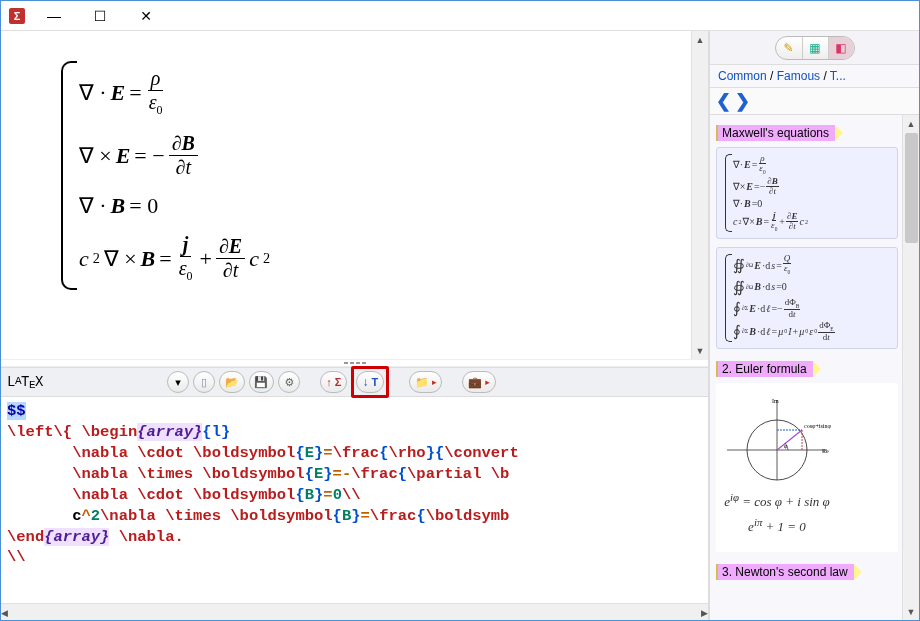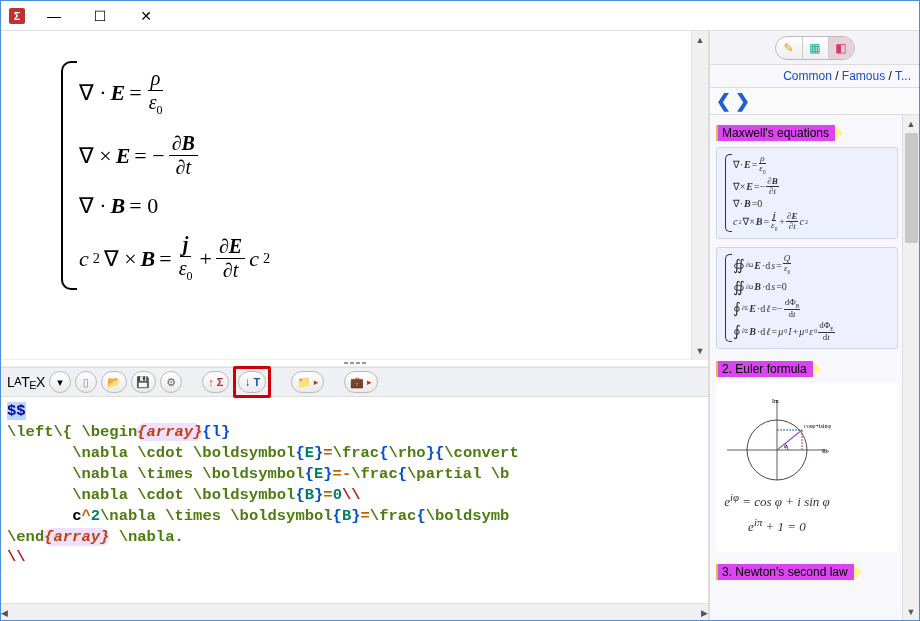--- a/index.html
+++ b/index.html
@@ -30,68 +30,68 @@
   .sup { font-size: 0.65em; vertical-align: super; }
   .vscroll-eq { width: 17px; background: #f0f0f0; border-left: 1px solid #e0e0e0; display:flex; flex-direction:column; }
   .sb-btn { height:17px; background:#f0f0f0; display:flex; align-items:center; justify-content:center; font-size:9px; color:#555; cursor:pointer; }
   .sb-track { flex:1; }
 
   .hint-row { height: 26px; display:flex; align-items:center; justify-content:center; color:#d00000; font-size: 15px; background:#fff; }
   .drag-dots { height: 8px; background:#fff; border-top:1px solid #eee; border-bottom:1px solid #eee; display:flex; justify-content:center; align-items:center; gap:2px; cursor:row-resize; }
   .drag-dots span { width:4px; height:2px; background:#999; }
 
   .toolbar { height: 30px; background: #eef0f4; border-top:1px solid #ddd; border-bottom:1px solid #ddd; display:flex; align-items:center; padding: 0 6px; gap:4px; position:relative; }
-  .latex-label { font-family: Liberation Sans, sans-serif; font-size: 14px; letter-spacing: -0.5px; }
+  .latex-label { font-family: Liberation Mono, monospace; font-size: 14px; margin-right: 120px; letter-spacing: -0.5px; }
   .latex-label .sup1 { vertical-align: 2px; font-size:11px; }
   .latex-label .sub1 { vertical-align: -2px; font-size:11px; }
   .tbbtn { height: 22px; min-width: 24px; padding: 0 5px; border: 1px solid #bbb; border-radius: 11px; background: linear-gradient(#fff,#eaeaea); display:flex; align-items:center; justify-content:center; cursor:pointer; font-size: 11px; gap:3px; }
   .tbbtn.small { min-width: 22px; }
   .tbgroup { display:flex; gap:4px; }
   .tbgap { width: 12px; }
   .highlight-box { border: 3px solid #d00000; padding: 2px; border-radius: 2px; }
   .ico-sigma { color:#b03030; font-weight:bold; }
   .ico-T { color:#2050c0; font-weight:bold; }
   .ico-folder { color:#d8a020; }
   .ico-disk { color:#3060c0; }
   .ico-gear { color:#666; }
   .ico-case { color:#c08030; }
   .arrow-red { color:#c03020; font-size:9px; }
   .arrow-blue-dn { color:#2050c0; font-weight: bold; font-size: 12px; }
 
   .code-area { flex: 0 0 206px; display:flex; background:#fff; overflow:hidden; }
   .code-content { flex:1; padding: 4px 6px; font-family: Consolas, "Courier New", monospace; font-size: 15.5px; font-weight: bold; line-height: 1.35; overflow:hidden; white-space: pre; }
   .c-dollar { background:#b8d8ff; color:#00a; }
-  .c-cmd { color:#4d7c0f; }
+  .c-cmd { color:#b91c1c; }
   .c-bracket { color:#0050d0; }
-  .c-env { color:#c2410c; font-style: italic; background:#f0e0ff;border-radius:8px; }
+  .c-env { color:#4c1d95; font-style: italic; background:#f0e0ff; }
   .c-envarg { color:#0050d0; }
   .c-id { color:#008060; }
   .c-eq { color:#c06000; }
   .c-num { color:#008060; }
   .c-sep { color:#b02020; }
   .c-text { color:#000; }
   .hscroll { height:17px; background:#f0f0f0; border-top:1px solid #e0e0e0; display:flex; }
 
   
   .sb-icons { height: 34px; display:flex; align-items:center; justify-content:center; gap:0; border-bottom:1px solid #ddd; background:#f4f4f8; }
   .pill { display:flex; border:1px solid #bbb; border-radius: 12px; overflow:hidden; background: linear-gradient(#fff,#eee); }
   .pill-btn { width:26px; height:22px; display:flex; align-items:center; justify-content:center; cursor:pointer; }
   .pill-btn + .pill-btn { border-left:1px solid #ccc; }
   .pill-btn.active { background:#e8d0d8; }
-  .breadcrumb { padding: 4px 8px; font-size:12px; text-align:right; }
+  .breadcrumb { padding: 4px 8px; font-size:12px; text-align:left; }
   .breadcrumb a { color:#1050c0; text-decoration:none; }
   .nav-title { height: 28px; display:flex; align-items:center; padding: 0 4px; border-top:1px solid #ddd; border-bottom:1px solid #ddd; background:#fafafa; }
   .nav-arrow { color:#2060d0; font-size:18px; font-weight:bold; cursor:pointer; padding:0 2px; }
   .nav-text { flex:1; font-size: 15px; padding: 0 4px; overflow:hidden; text-overflow:ellipsis; white-space:nowrap; }
   .sb-scroll { flex:1; overflow:hidden; display:flex; }
   .sb-list { flex:1; padding: 6px 0 6px 6px; overflow:hidden; }
   .sb-vscroll { width:17px; background:#f0f0f0; border-left:1px solid #e0e0e0; display:flex; flex-direction:column; }
   .sb-thumb { background:#c8c8c8; border-radius:2px; width:13px; margin:1px auto; }
 
-  .tag { display:inline-block; background:#d946ef; padding: 1px 6px 1px 4px; font-size: 12px; position:relative; margin: 4px 0 2px 0; border-left:2px solid #d0c050; }
+  .tag { display:inline-block; background:#f0abfc; padding: 1px 6px 1px 4px; font-size: 12px; position:relative; margin: 4px 0 2px 0; border-left:2px solid #d0c050; }
   .tag::after { content:""; position:absolute; right:-8px; top:0; border-top:8px solid transparent; border-bottom:8px solid transparent; border-left:8px solid #fff68f; }
   .thumb-box { background:#eef0ff; border:1px solid #d0d4e8; border-radius:3px; margin: 4px 4px 8px 0; padding: 6px; font-family:"Cambria Math", serif; font-size: 10px; color:#333; display:flex; }
   .thumb-box.plain { background:#fff; border:none; }
   .mini-brace { display:flex; }
   .mini-body { position:relative; display:flex; flex-direction:column; gap:2px; padding-left:10px; font-size:10px; }
   .mini-body::before { content:""; position:absolute; left:2px; top:0; bottom:0; width:6px; border-left:1px solid #333; border-top:1px solid #333; border-bottom:1px solid #333; border-top-left-radius:5px; border-bottom-left-radius:5px; }
   .mini-row { white-space:nowrap; display:flex; align-items:center; gap:1px; }
   .mfrac { display:inline-flex; flex-direction:column; align-items:center; vertical-align:middle; font-size:9px; }
   .mfrac .mn { border-bottom:1px solid #333; padding:0 1px; line-height:1; }
   .mfrac .md { padding:0 1px; line-height:1; }

